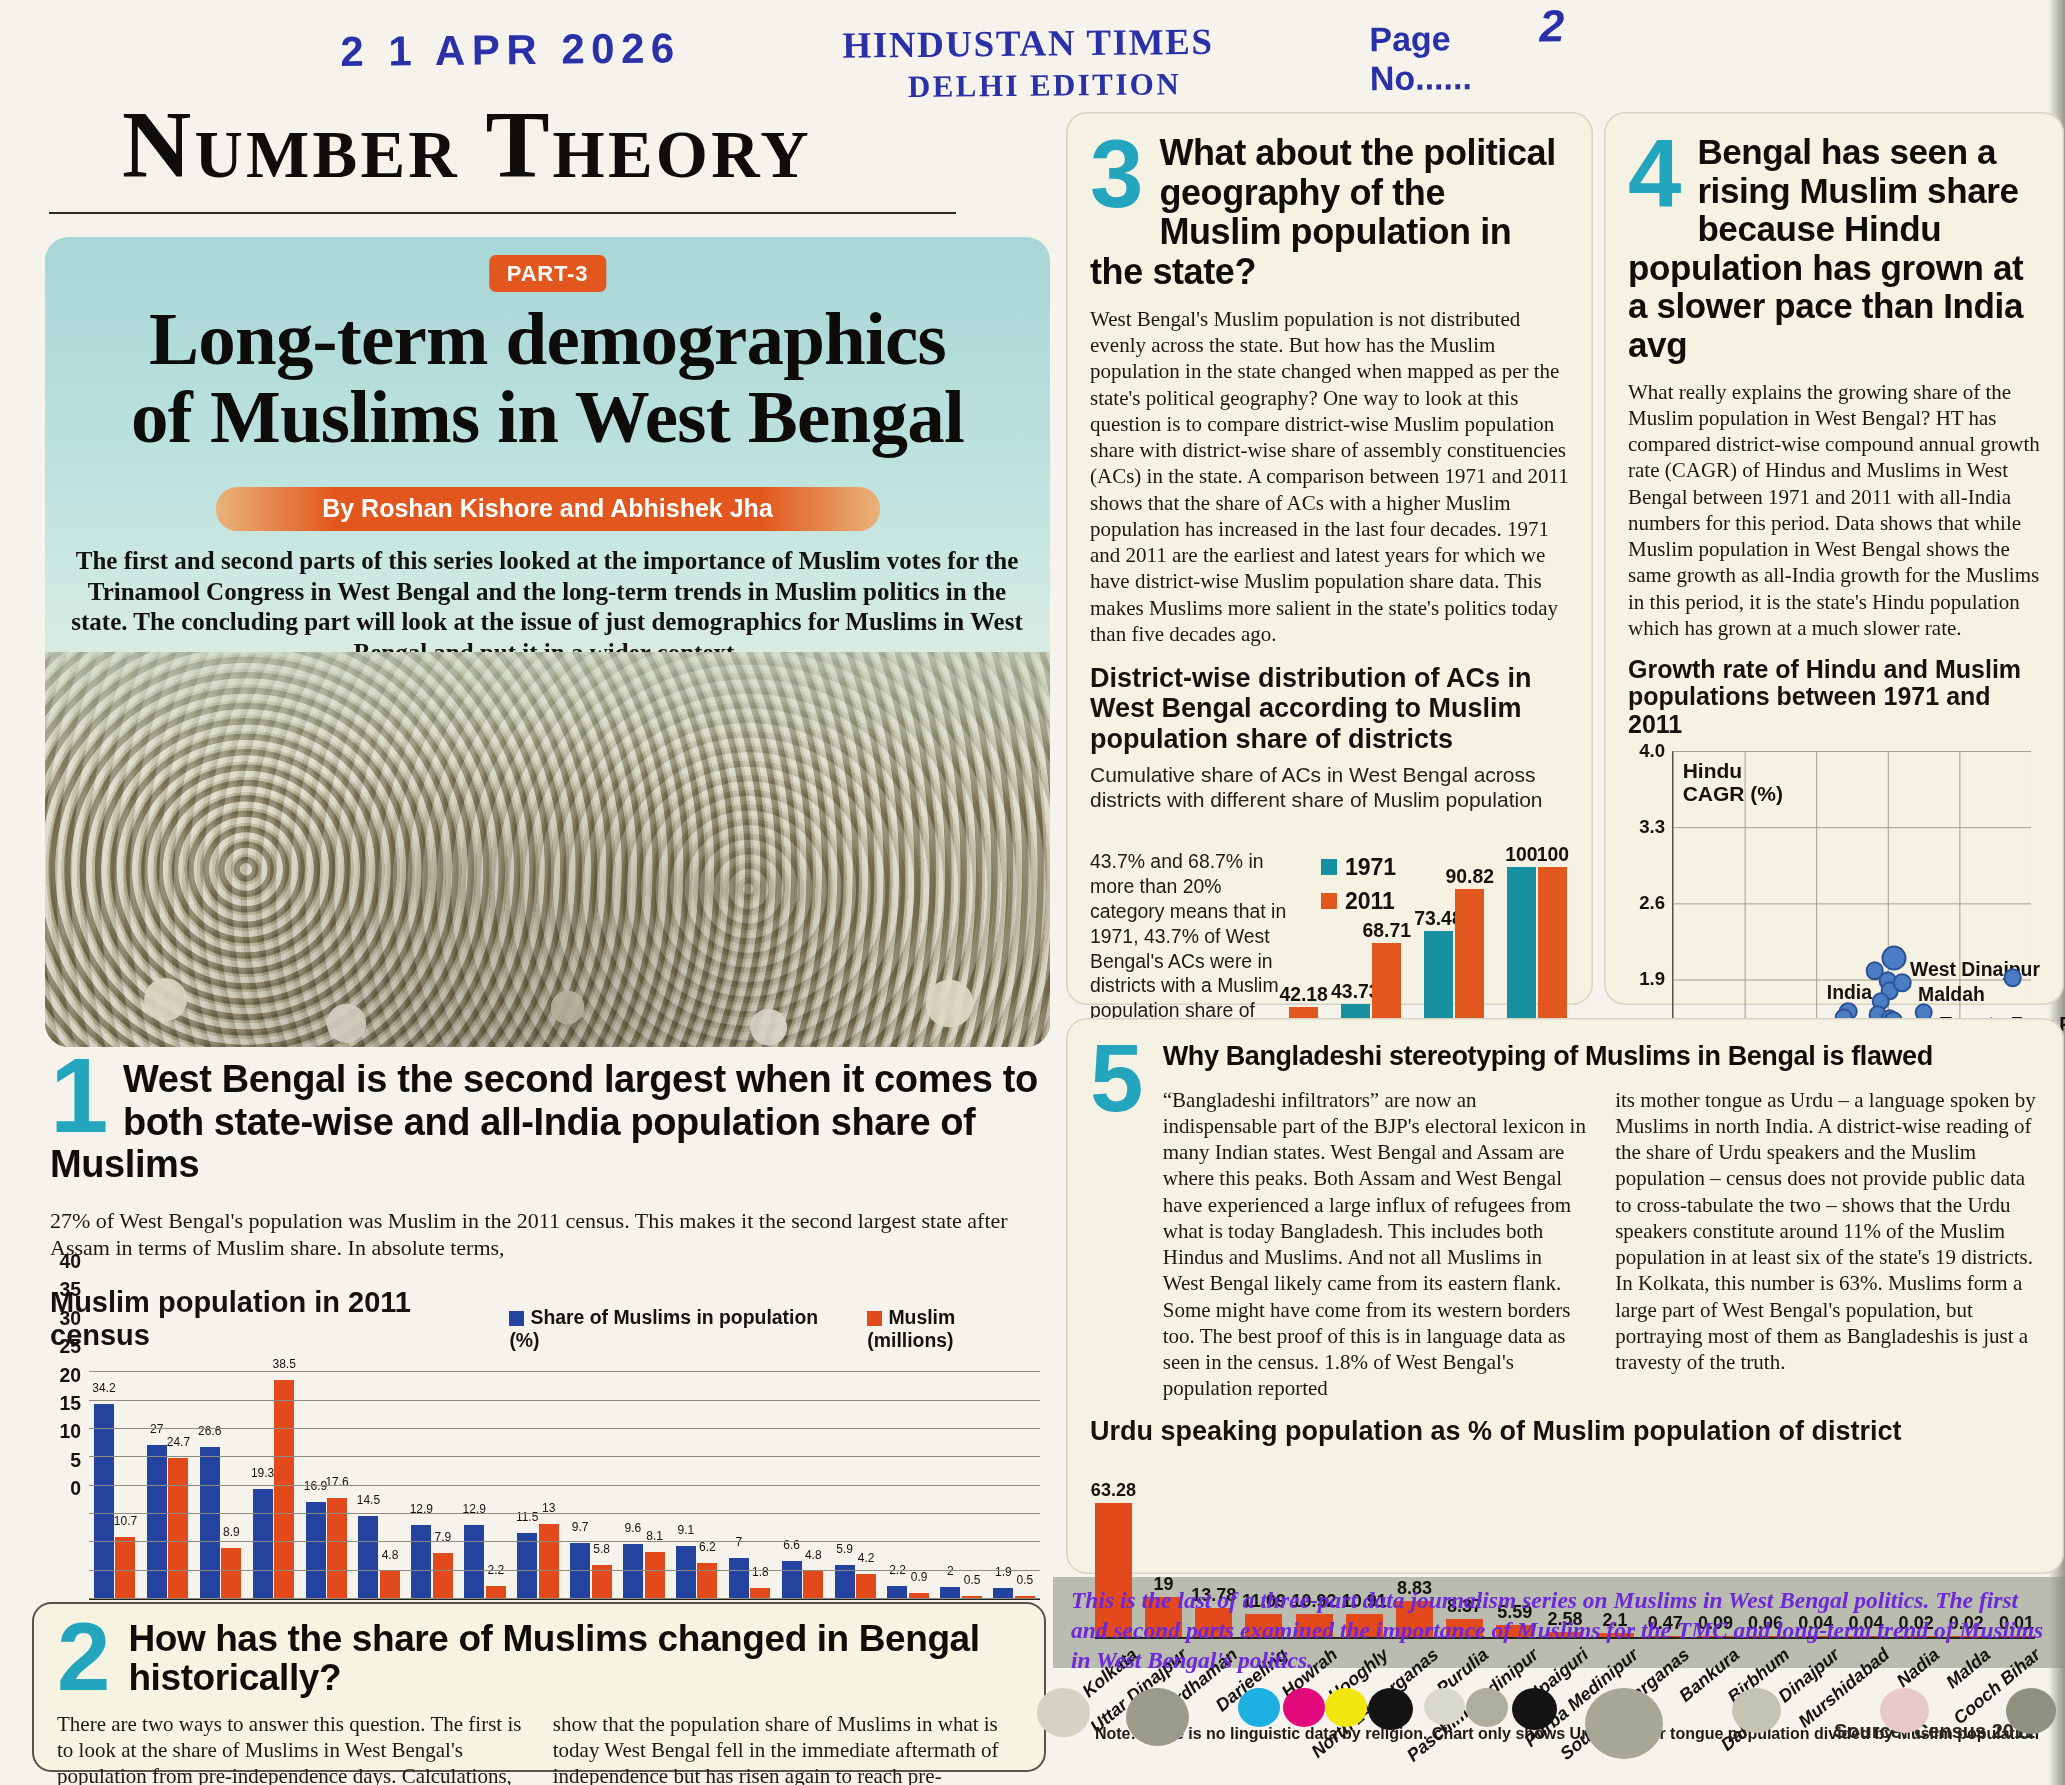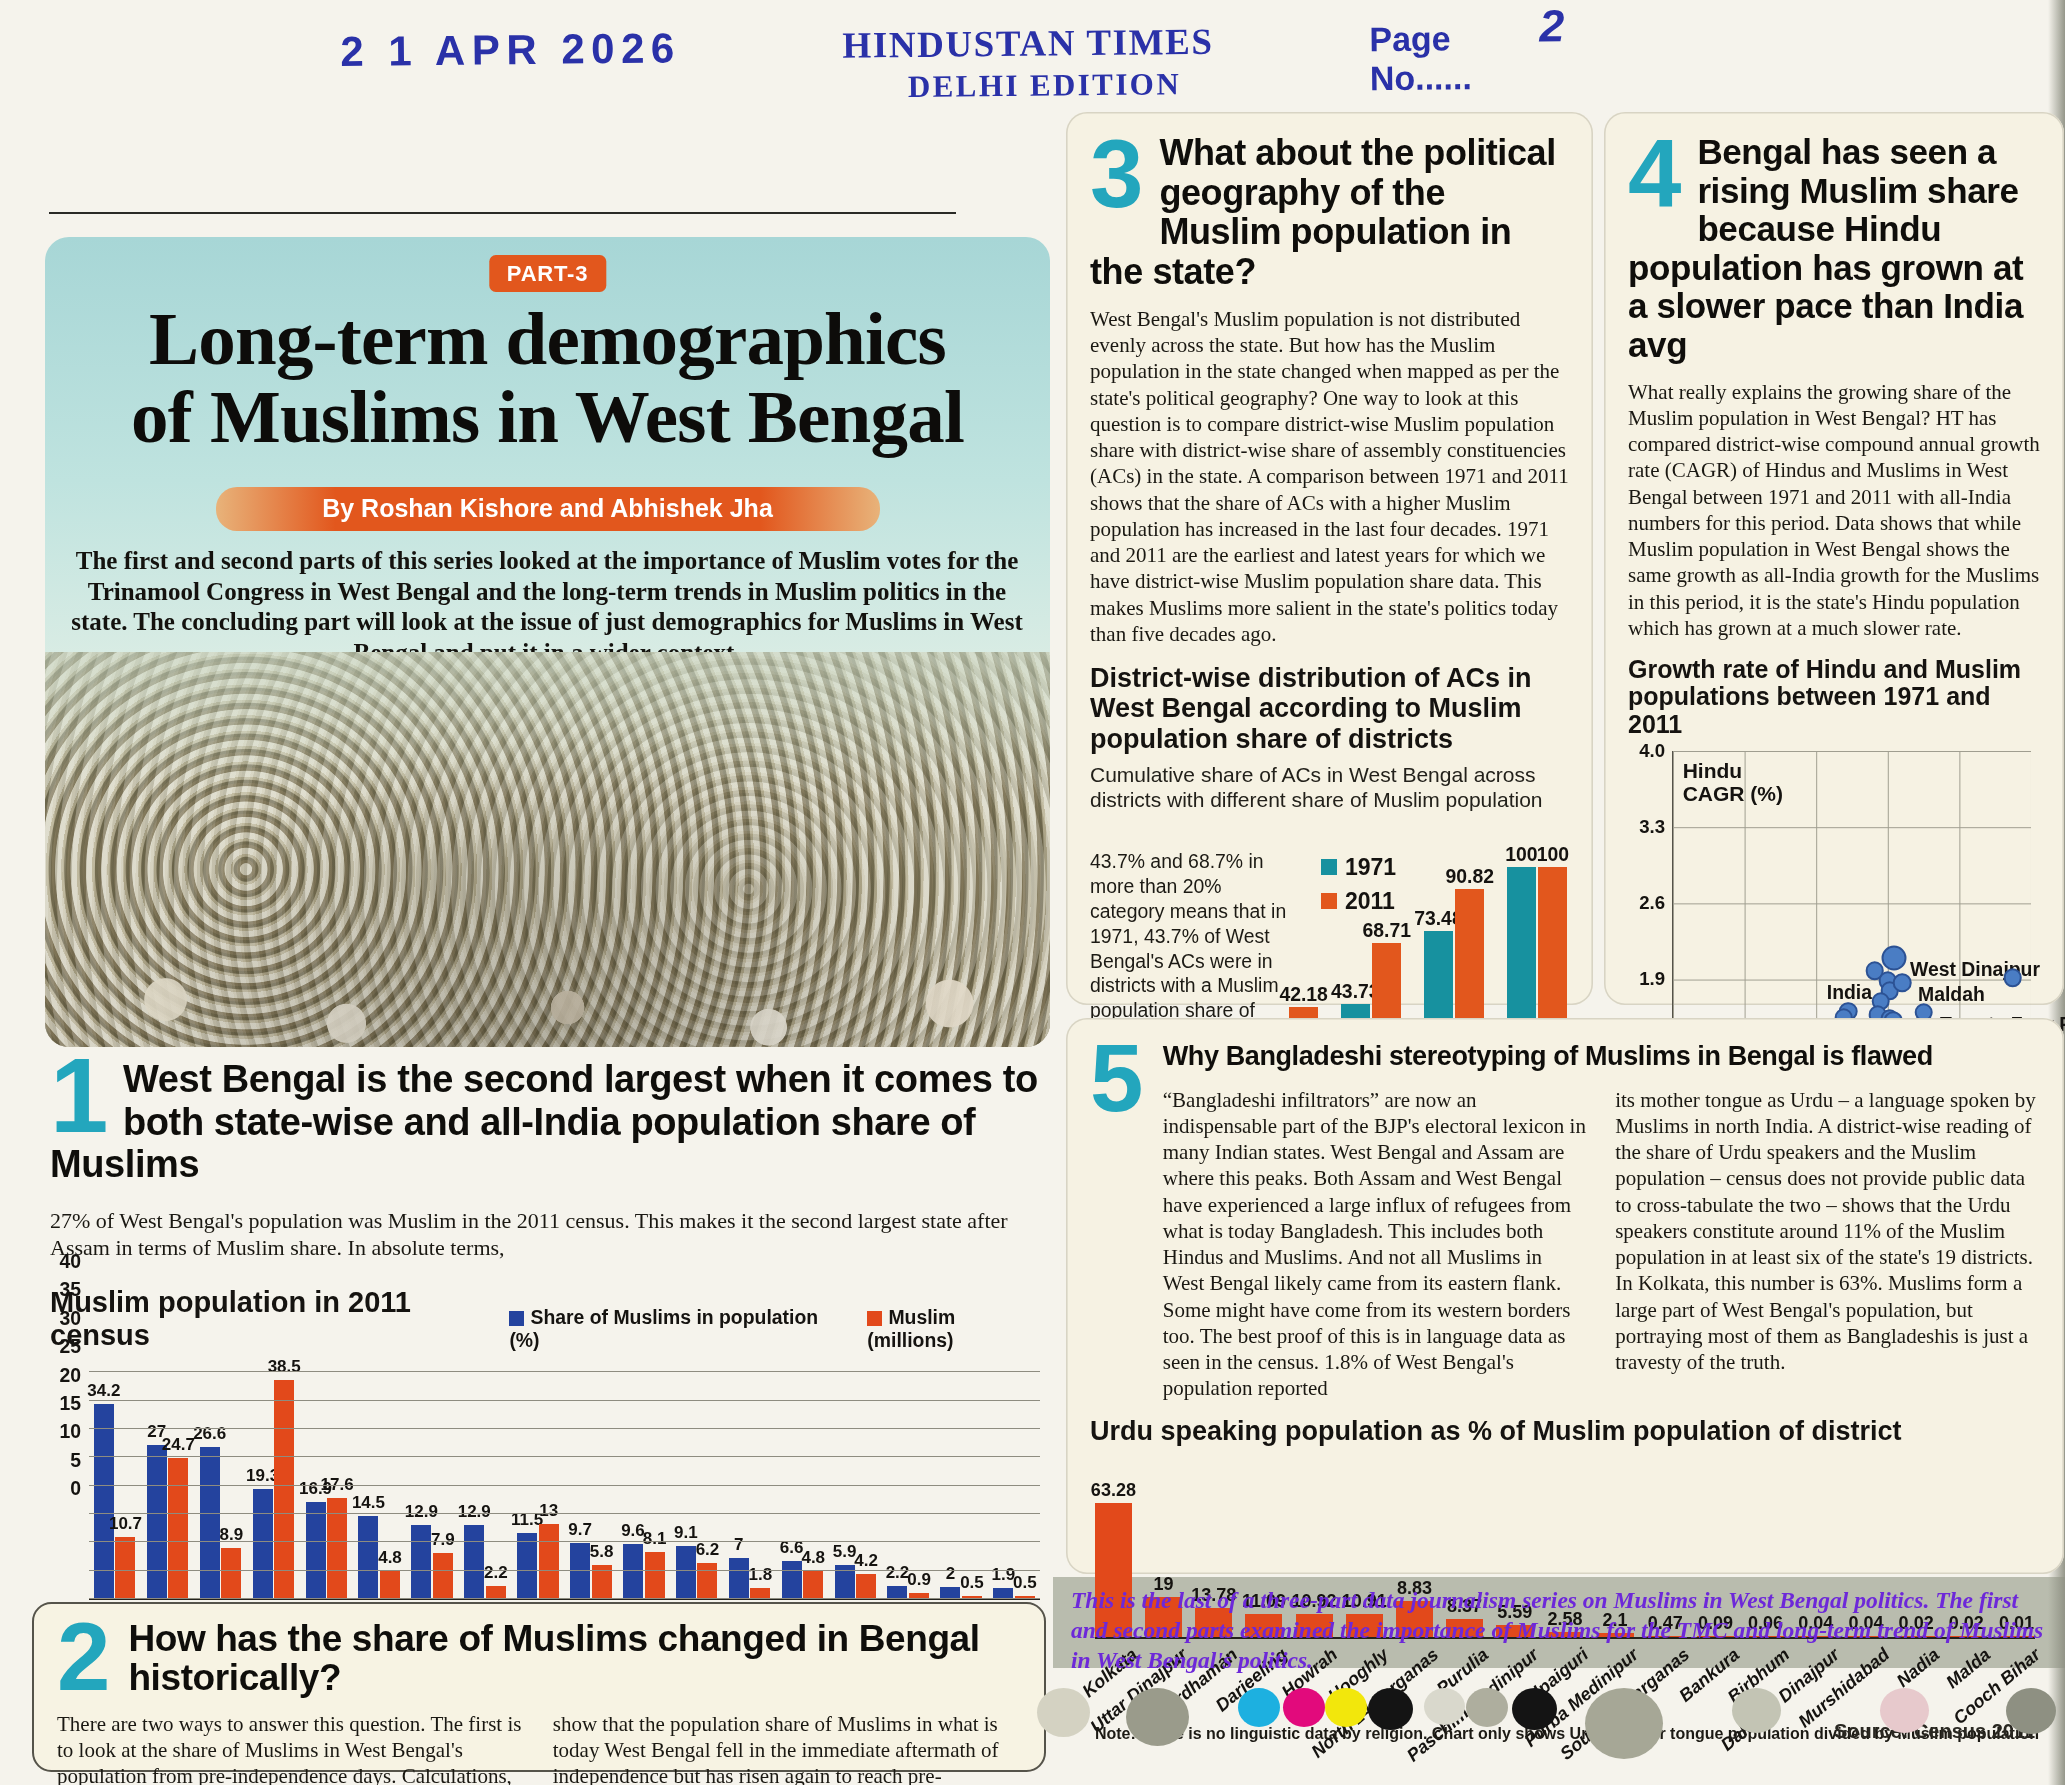--- a/index.html
+++ b/index.html
@@ -73,21 +73,21 @@
 
   
   .chart1{position:relative;margin-top:11.3px;height:340px;}
   .c1-plot{position:absolute;left:39px;top:8px;right:3.2px;height:227px;border-bottom:2.4px solid #23221d;}
   .gridline{position:absolute;left:0;right:0;height:0.8px;background:#8e8c80;}
   .c1-yax{position:absolute;left:0;top:0;width:36px;height:243px;}
   .c1-yax div{position:absolute;right:4.9px;font-weight:bold;font-size:19.4px;transform:translateY(-50%);}
   .c1-groups{position:absolute;left:0;right:0;bottom:0;top:0;display:flex;align-items:flex-end;justify-content:space-between;padding:0 4.9px;}
   .bargroup{position:relative;display:flex;align-items:flex-end;gap:1.6px;height:100%;}
   .bar{position:relative;width:20px;}
-  .bar .vlab{position:absolute;top:-23px;left:50%;transform:translateX(-50%);font-weight:bold;font-size:17px;white-space:nowrap;}
+  .bar .vlab{position:absolute;top:-23px;left:50%;transform:translateX(-50%);font-weight:normal;font-size:12px;white-space:nowrap;}
   .xlab{position:absolute;top:calc(100% + 8px);right:3.2px;transform:rotate(-40deg);transform-origin:top right;
         font-weight:bold;font-size:17px;white-space:nowrap;text-align:right;line-height:1.02;}
   .c1-src{position:absolute;right:8px;top:313px;}
 
   
   .section2{position:absolute;left:32px;top:1602px;width:1014px;height:170px;background:#f7f3e3;
         border:2.4px solid #55534a;border-radius:19.4px;padding:16px 23px;box-sizing:border-box;}
   .s2-num{float:left;font-size:96px;margin:-1.6px 18px 0 0;}
   .s2-head{font-size:37px;line-height:1.05;margin-bottom:13px;}
   .section2 .bodytext{font-size:21px;line-height:1.24;}
@@ -167,20 +167,21 @@
   <div class="scan-edge-right"></div>
 
   <div class="stamp">
     <div class="date">2 1 APR 2026</div>
     <div class="paper">HINDUSTAN TIMES</div>
     <div class="pageno">Page No......</div>
     <div class="pagenum">2</div>
     <div class="edition">DELHI EDITION</div>
   </div>
 
+  <div class="masthead">Number Theory</div>
   <div class="masthead-rule"></div>
 
   <div class="hero">
     <div class="part-badge">PART-3</div>
     <div class="hero-title">
       <span>Long-term demographics</span><br>
       <span>of Muslims in West Bengal</span>
     </div>
     <div class="byline-bar">By Roshan Kishore and Abhishek Jha</div>
     <div class="standfirst">The first and second parts of this series looked at the importance of Muslim votes for the Trinamool Congress in West Bengal and the long-term trends in Muslim politics in the state. The concluding part will look at the issue of just demographics for Muslims in West Bengal and put it in a wider context.</div>

